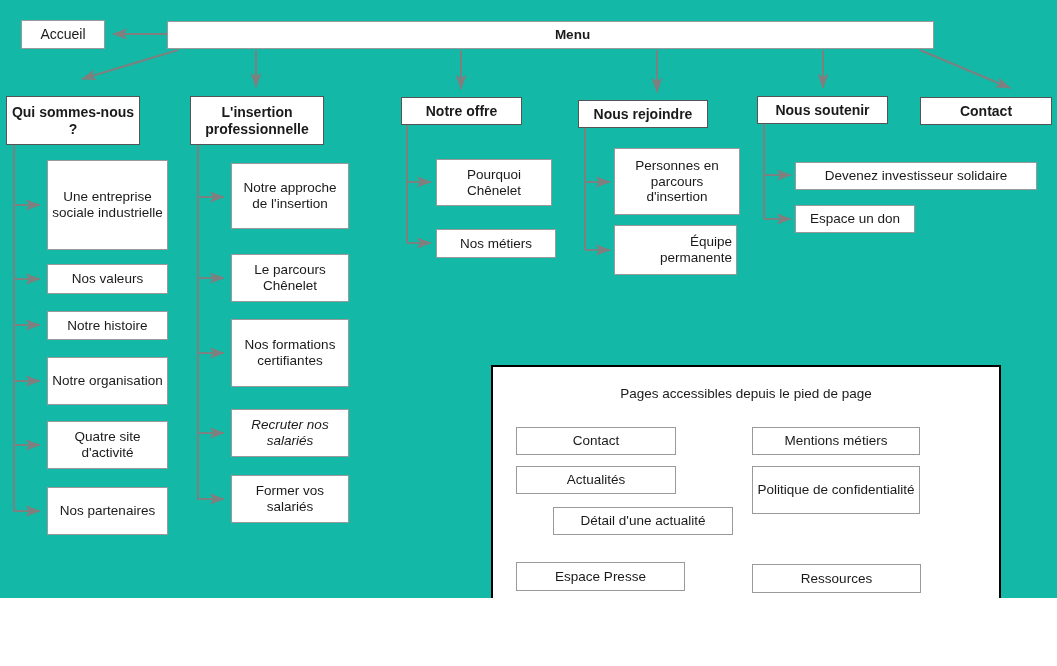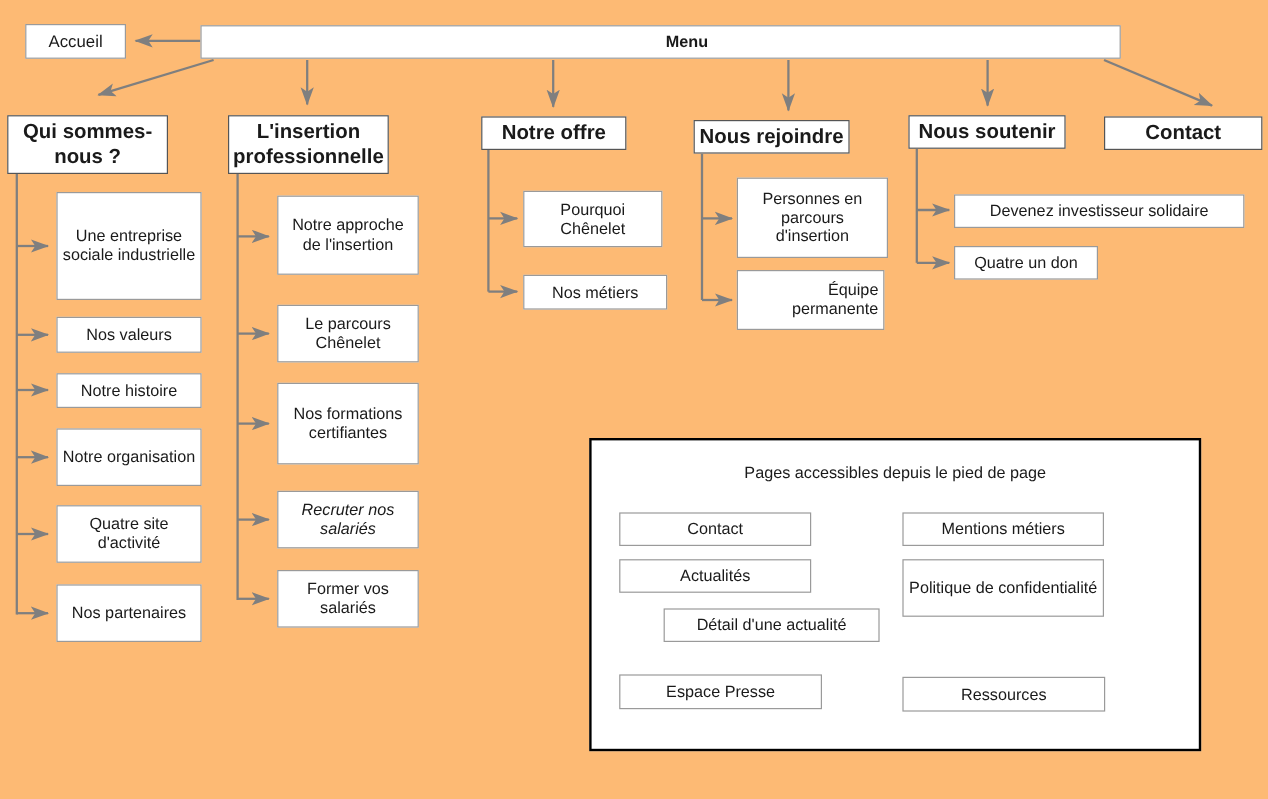--- a/index.html
+++ b/index.html
@@ -7,22 +7,22 @@
     margin: 0;
     padding: 0;
     background: #ffffff;
   }
   body {
     font-family: "Liberation Sans", sans-serif;
   }
   #canvas {
     position: relative;
     width: 1057px;
-    height: 666px;
-    background: #fdba74;
+    height: 598px;
+    background: #14b8a6;
     overflow: hidden;
   }
   #connectors {
     position: absolute;
     left: 0;
     top: 0;
     width: 1057px;
     height: 666px;
     pointer-events: none;
   }
@@ -36,21 +36,21 @@
     justify-content: center;
     text-align: center;
     color: #1a1a1a;
     font-size: 13.5px;
     line-height: 1.18;
     padding: 2px 4px;
     z-index: 2;
   }
   .node.level1 {
     font-weight: bold;
-    font-size: 17px;
+    font-size: 14px;
     border-color: #555555;
   }
   .node.menu {
     font-weight: bold;
     justify-content: center;
     padding-left: 48px;
   }
   .node.accueil {
     font-weight: normal;
     font-size: 14px;
@@ -235,21 +235,21 @@
     <span>Personnes en parcours d'insertion</span>
   </div>
   <div class="node leaf" style="left:614px; top:225px; width:123px; height:50px;text-align:right;">
     <span>Équipe permanente</span>
   </div>
 
   <div class="node leaf" style="left:795px; top:162px; width:242px; height:28px;">
     <span>Devenez investisseur solidaire</span>
   </div>
   <div class="node leaf" style="left:795px; top:205px; width:120px; height:28px;">
-    <span>Quatre un don</span>
+    <span>Espace un don</span>
   </div>
 
   <div class="panel" style="left:491px; top:365px; width:510px; height:261px;"></div>
 
   <div class="panel-title" style="left:491px; top:386px; width:510px;">Pages accessibles depuis le pied de page</div>
 
   <div class="node leaf" style="left:516px; top:427px; width:160px; height:28px;">
     <span>Contact</span>
   </div>
   <div class="node leaf" style="left:752px; top:427px; width:168px; height:28px;">

